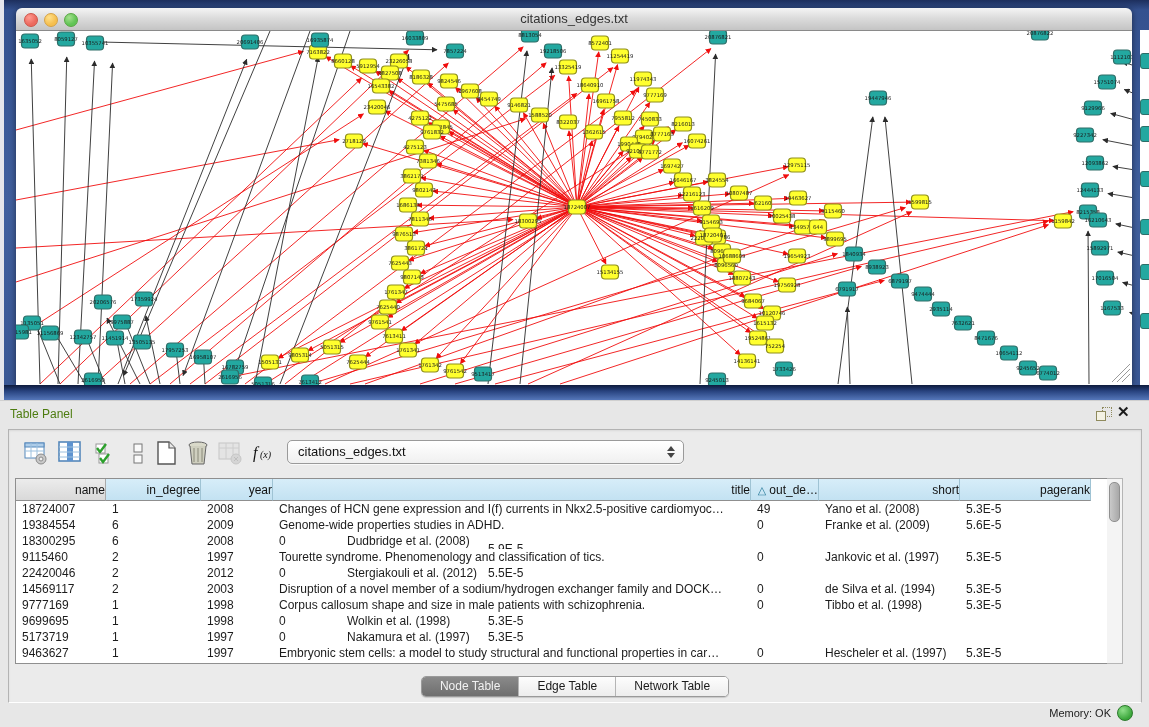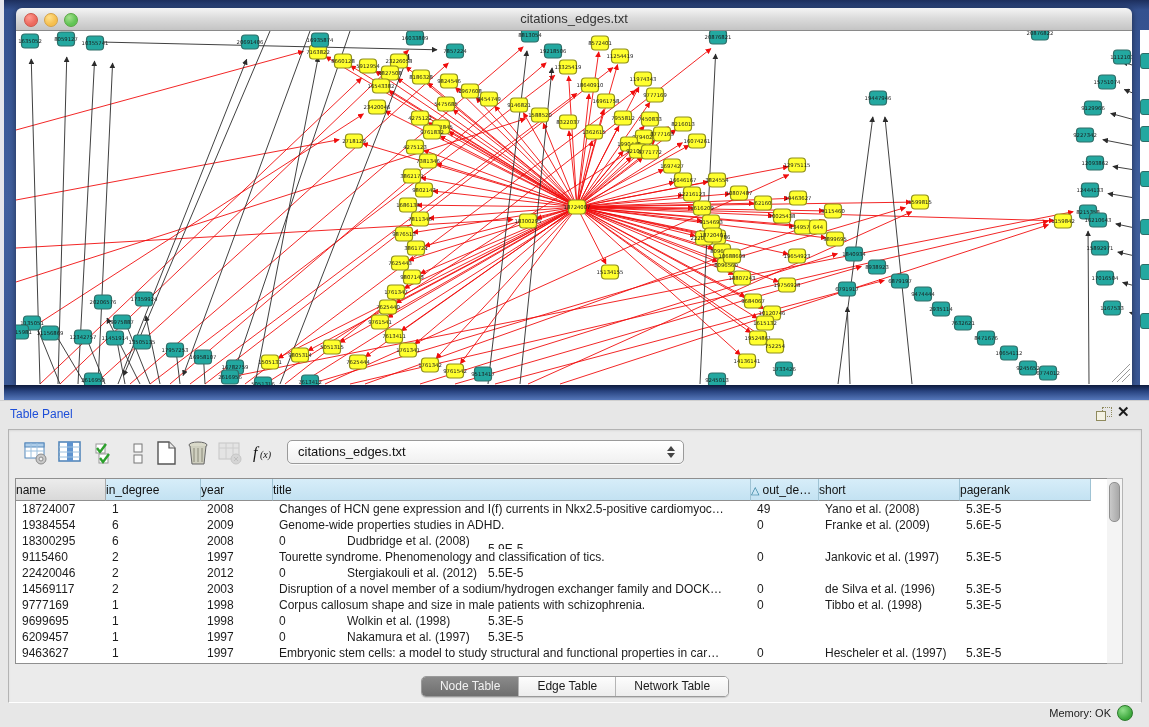--- a/index.html
+++ b/index.html
@@ -17,41 +17,41 @@
   #tl-zoom{left:48px;background:radial-gradient(circle at 35% 30%,#a5e08e,#61c455 60%);border:1px solid #58a642;}
   #win-title{left:0;top:0;width:100%;height:22px;line-height:22px;text-align:center;font-size:13px;color:#333;}
   #canvas{left:0;top:23px;width:1116px;height:354px;background:#fff;overflow:hidden;}
   #graph-svg{position:absolute;left:0;top:0;}
   #right-sliver{left:1136px;top:30px;width:9px;height:355px;background:#fff;overflow:hidden;}
   .sliver-node{position:absolute;left:0;width:10px;height:14px;background:#23a8a0;border:1px solid #2e6e68;border-radius:3px;}
   #bottom-band{left:0;top:385px;width:1145px;height:15px;background:linear-gradient(180deg,#0e1b3c 0,#27427e 40%,#5577ba 100%);}
 
   
   #table-panel{left:0;top:400px;width:1149px;height:327px;background:#e7e7e7;border-top:1px solid #cfcfcf;}
-  #tp-title{left:10px;top:6px;font-size:12px;color:#1d4ed8;}
+  #tp-title{left:10px;top:6px;font-size:12px;color:#4d7c0f;}
   #tp-float{left:1096px;top:6px;width:16px;height:14px;}
   #tp-float .sq1{position:absolute;left:6px;top:0;width:8px;height:8px;border:1px dotted #8f8a5d;}
   #tp-float .sq2{position:absolute;left:0;top:4px;width:8px;height:8px;border:1px solid #8f8a5d;background:#f4f2e4;}
   #tp-close{left:1117px;top:2px;font-size:15px;font-weight:bold;color:#1a1a1a;cursor:default;}
   #tp-inner{left:8px;top:28px;width:1132px;height:272px;border:1px solid #b3b3b3;border-bottom-color:#fff;background:#ebebeb;box-shadow:inset 0 1px 2px rgba(0,0,0,.08);}
 
   
   #tp-toolbar{left:6px;top:8px;width:1120px;height:32px;}
   .tb-icon{position:absolute;top:2px;width:26px;height:26px;}
   #dd-table{left:272px;top:2px;width:395px;height:22px;border:1px solid #9a9a9a;border-radius:5px;background:linear-gradient(180deg,#fff 0,#f0f0f0 100%);box-shadow:0 1px 0 rgba(255,255,255,.7);}
   #dd-table .dd-text{position:absolute;left:10px;top:0;line-height:22px;font-size:13px;color:#111;}
   #dd-table .dd-arrows{position:absolute;right:7px;top:3px;width:9px;height:16px;}
   .tri{position:absolute;width:0;height:0;border-left:4px solid transparent;border-right:4px solid transparent;}
   .tri-up{top:2px;border-bottom:5px solid #444;}
   .tri-dn{bottom:2px;border-top:5px solid #444;}
 
   
   #tp-table{left:6px;top:48px;width:1092px;height:184px;border:1px solid #8f8f8f;background:#fff;}
   #thead{position:absolute;left:0;top:0;height:22px;width:100%;display:flex;}
-  .th{height:22px;line-height:22px;font-size:12px;color:#111;text-align:left;background:linear-gradient(180deg,#d7edf9 0,#c3e2f2 100%);border-right:1px solid #9fc3d4;border-bottom:1px solid #8f8f8f;box-sizing:border-box;overflow:hidden;white-space:nowrap;}
+  .th{height:22px;line-height:22px;font-size:12px;color:#111;text-align:right;background:linear-gradient(180deg,#d7edf9 0,#c3e2f2 100%);border-right:1px solid #9fc3d4;border-bottom:1px solid #8f8f8f;box-sizing:border-box;overflow:hidden;white-space:nowrap;}
   .th.selected{background:linear-gradient(180deg,#ececec 0,#d9d9d9 100%);border-right:1px solid #aaa;}
   .sort-glyph{color:#2a7a9a;font-size:11px;margin-right:3px;}
   #tbody{position:absolute;left:0;top:22px;width:100%;}
   .tr{display:flex;height:16px;}
   .td{font-size:12px;line-height:16px;color:#1c1c1c;padding-left:6px;box-sizing:border-box;overflow:hidden;white-space:nowrap;}
   #tscroll{left:1098px;top:48px;width:15px;height:184px;border:1px solid #b5b5b5;border-left:none;background:#f4f4f4;}
   #tscroll .thumb{position:absolute;left:2px;top:3px;width:9px;height:38px;border-radius:5px;background:linear-gradient(90deg,#c9c9c9,#a8a8a8);border:1px solid #909090;}
 
   
   #tp-tabs{left:0;top:246px;width:1132px;height:22px;text-align:center;}
@@ -966,42 +966,42 @@
             <div class="td" style="width: 68px;">0</div>
             <div class="td" style="width: 141px;">Stergiakouli et al. (2012)</div>
             <div class="td" style="width: 131px;">5.5E-5</div>
           </div>
           <div class="tr">
             <div class="td" style="width: 90px;">14569117</div>
             <div class="td" style="width: 95px;">2</div>
             <div class="td" style="width: 72px;">2003</div>
             <div class="td" style="width: 478px;">Disruption of a novel member of a sodium/hydrogen exchanger family and DOCK…</div>
             <div class="td" style="width: 68px;">0</div>
-            <div class="td" style="width: 141px;">de Silva et al. (1996)</div>
+            <div class="td" style="width: 141px;">de Silva et al. (1994)</div>
             <div class="td" style="width: 131px;">5.3E-5</div>
           </div>
           <div class="tr">
             <div class="td" style="width: 90px;">9777169</div>
             <div class="td" style="width: 95px;">1</div>
             <div class="td" style="width: 72px;">1998</div>
             <div class="td" style="width: 478px;">Corpus callosum shape and size in male patients with schizophrenia.</div>
             <div class="td" style="width: 68px;">0</div>
             <div class="td" style="width: 141px;">Tibbo et al. (1998)</div>
             <div class="td" style="width: 131px;">5.3E-5</div>
           </div>
           <div class="tr">
             <div class="td" style="width: 90px;">9699695</div>
             <div class="td" style="width: 95px;">1</div>
             <div class="td" style="width: 72px;">1998</div>
             <div class="td" style="width: 68px;">0</div>
             <div class="td" style="width: 141px;">Wolkin et al. (1998)</div>
             <div class="td" style="width: 131px;">5.3E-5</div>
           </div>
           <div class="tr">
-            <div class="td" style="width: 90px;">6209457</div>
+            <div class="td" style="width: 90px;">5173719</div>
             <div class="td" style="width: 95px;">1</div>
             <div class="td" style="width: 72px;">1997</div>
             <div class="td" style="width: 68px;">0</div>
             <div class="td" style="width: 141px;">Nakamura et al. (1997)</div>
             <div class="td" style="width: 131px;">5.3E-5</div>
           </div>
           <div class="tr">
             <div class="td" style="width: 90px;">9463627</div>
             <div class="td" style="width: 95px;">1</div>
             <div class="td" style="width: 72px;">1997</div>

